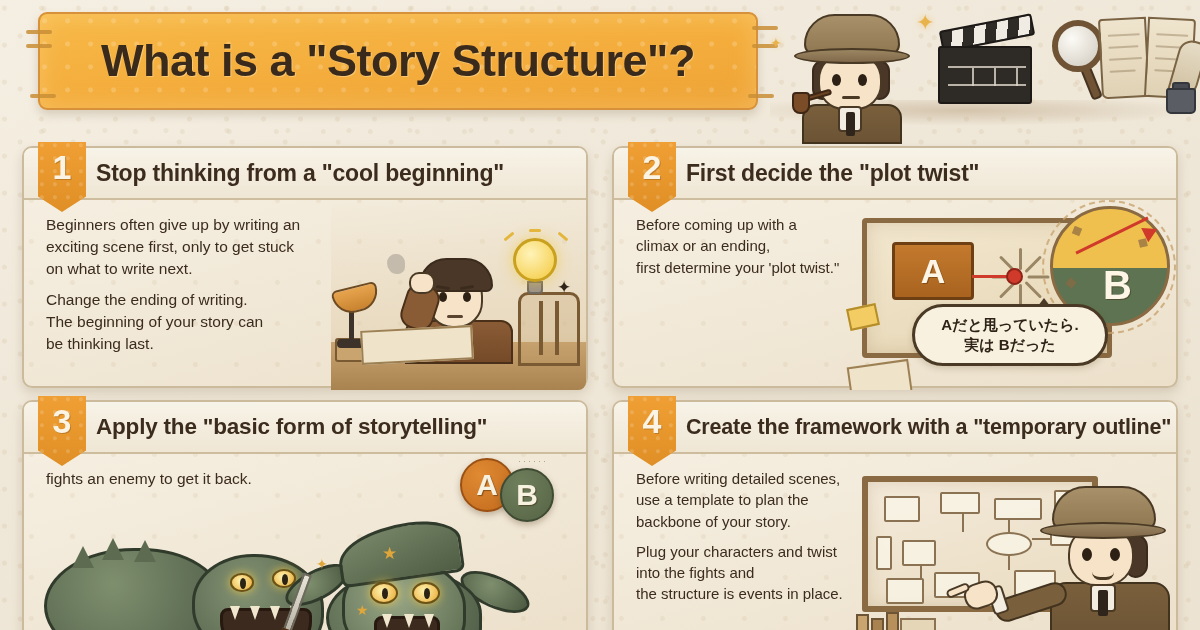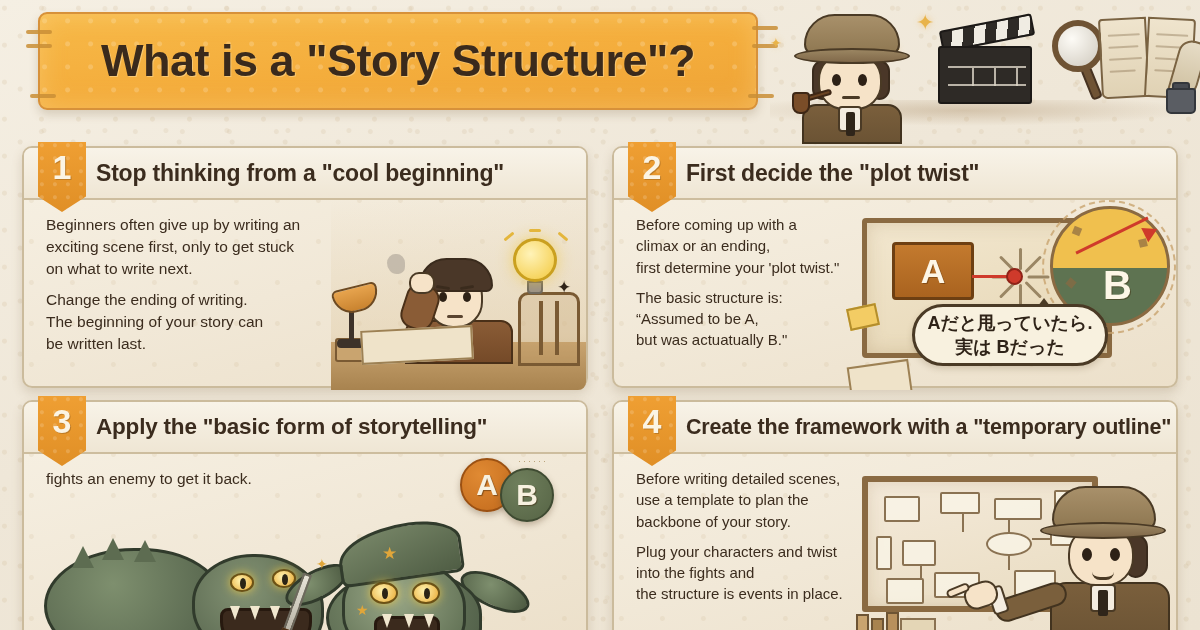--- a/index.html
+++ b/index.html
@@ -202,21 +202,21 @@
   .circleB .confetti{ position:absolute; width:8px; height:8px; background:#8a6a42; opacity:.7;}
   .arrow-up{ position:absolute; right:20px; top:28px; width:80px; height:3px; background:#cf3a2b; transform:rotate(-26deg); z-index:4;}
   .arrow-head{ position:absolute; right:14px; top:18px; width:0;height:0;
     border-left:14px solid #cf3a2b; border-top:8px solid transparent; border-bottom:8px solid transparent;
     transform:rotate(-26deg); z-index:4;}
   .dashring{ position:absolute; right:-4px; top:-6px; width:134px; height:134px; border:2px dashed #c9a46f; border-radius:50%; opacity:.8;}
   .bubble{ position:absolute; left:56px; top:98px; width:196px; height:62px;
     background:#f8f1df; border:3px solid #4a3a25; border-radius:32px; z-index:6;
     display:flex; flex-direction:column; align-items:center; justify-content:center;
     box-shadow:0 3px 6px rgba(110,85,50,.22);}
-  .bubble .jp{ font-size:18px; color:#2f2318; font-weight:bold; line-height:1.35; white-space:nowrap;}
+  .bubble .jp{ font-size:15px; color:#2f2318; font-weight:bold; line-height:1.35; white-space:nowrap;}
   .bubble-tail{ position:absolute; left:176px; top:92px; width:0;height:0;
     border-left:12px solid transparent; border-right:12px solid transparent; border-bottom:16px solid #4a3a25; z-index:5;}
   .sticky{ position:absolute; left:-8px; top:100px; width:30px; height:22px; background:#f3cc64; border:2px solid #b48e2c; transform:rotate(-12deg); z-index:6;}
   .memo{ position:absolute; left:-18px; top:140px; width:62px; height:38px; background:#efe3c9; border:2px solid #9d8154; transform:rotate(-8deg); z-index:5;}
 
   
   .a3{ left:0; bottom:0; width:566px; height:128px; overflow:hidden;}
   .mon{ position:absolute; bottom:-14px;}
   .mon-body{ position:absolute; border-radius:50% 46% 40% 50%;
     background:radial-gradient(circle at 38% 30%,#7e8f6e,#4e5c46);
@@ -402,21 +402,21 @@
       </div>
       <div class="body-text">
         <div class="para">
           <span class="ln">Beginners often give up by writing an</span>
           <span class="ln">exciting scene first, only to get stuck</span>
           <span class="ln">on what to write next.</span>
         </div>
         <div class="para">
           <span class="ln">Change the ending of writing.</span>
           <span class="ln">The beginning of your story can</span>
-          <span class="ln">be written last.</span>
+          <span class="ln">be thinking last.</span>
         </div>
       </div>
     </div>
   </div>
 
   <div class="card c2">
     <div class="card-head">
       <div class="card-title">First decide the "plot twist"</div>
     </div>
     <div class="badge-fold"></div>
@@ -457,25 +457,20 @@
         <div class="bubble">
           <span class="jp">Aだと甩っていたら.</span>
           <span class="jp">実は Bだった</span>
         </div>
       </div>
       <div class="body-text">
         <div class="para">
           <span class="ln">Before coming up with a</span>
           <span class="ln">climax or an ending,</span>
           <span class="ln">first determine your 'plot twist."</span>
-        </div>
-        <div class="para">
-          <span class="ln">The basic structure is:</span>
-          <span class="ln">“Assumed to be A,</span>
-          <span class="ln"> but was actuatually B."</span>
         </div>
       </div>
     </div>
   </div>
 
   <div class="card c3">
     <div class="card-head">
       <div class="card-title">Apply the "basic form of storytelling"</div>
     </div>
     <div class="badge-fold"></div>

